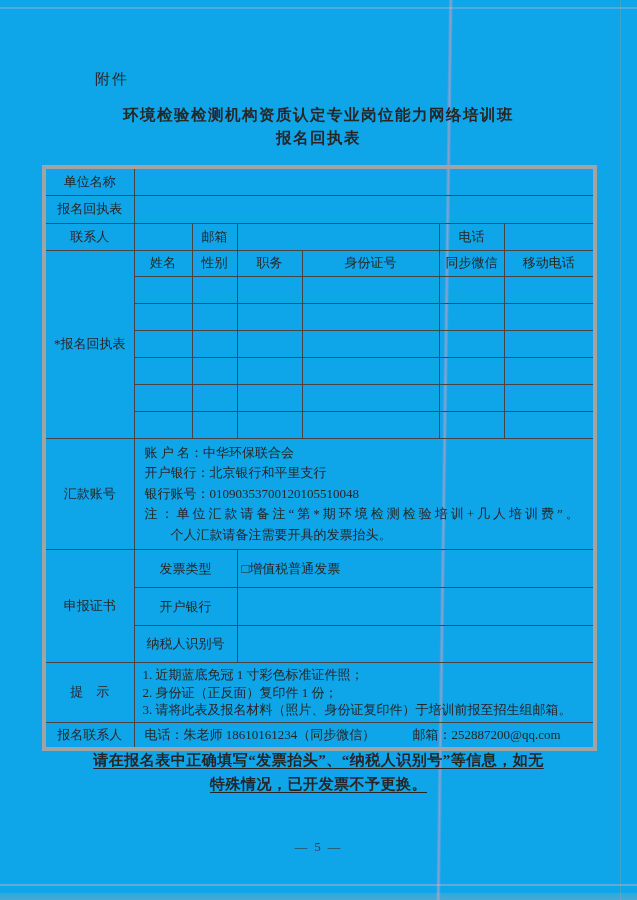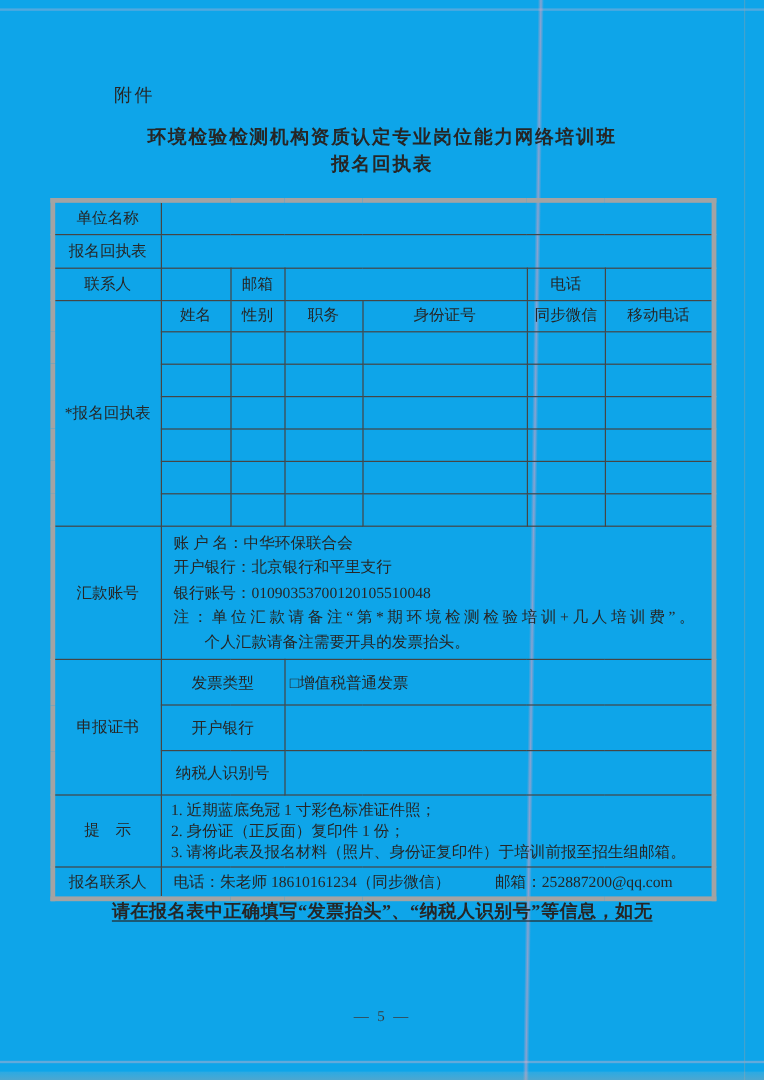--- a/index.html
+++ b/index.html
@@ -237,17 +237,18 @@
         <td colspan="6" class="contact-cell">
           <span>电话：朱老师 18610161234（同步微信）</span>
           <span class="contact-email">邮箱：252887200@qq.com</span>
         </td>
       </tr>
     </tbody>
   </table>
 
   <div class="footer-note">
     <div><span>请在报名表中正确填写“发票抬头”、“纳税人识别号”等信息，如无</span></div>
+    <div><span>特殊情况，已开发票不予更换。</span></div>
   </div>
 
   <div class="page-number">— 5 —</div>
 
 </div>
 
 </body></html>

